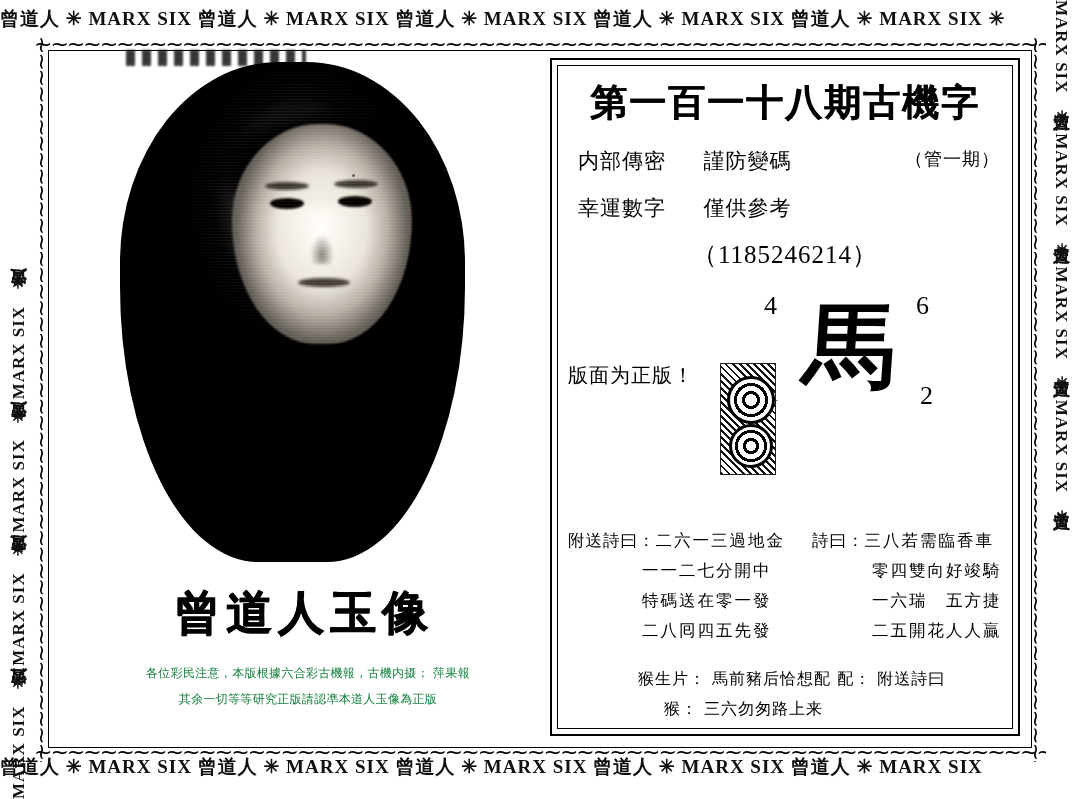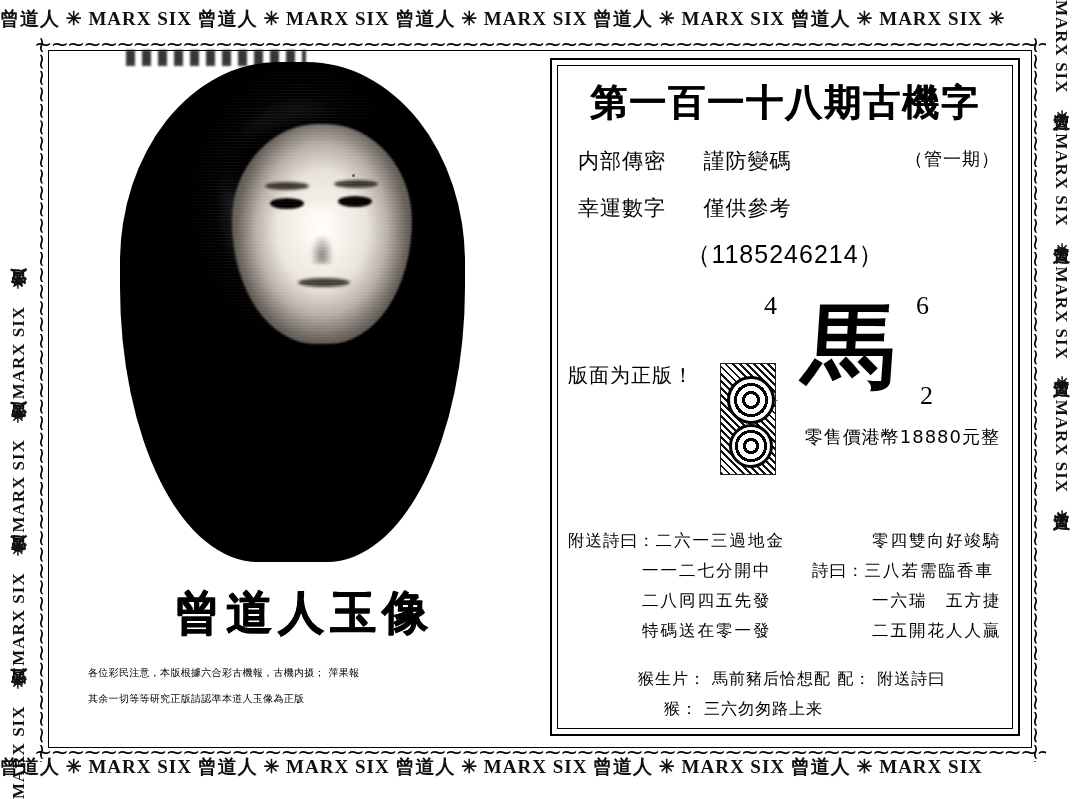--- a/index.html
+++ b/index.html
@@ -206,24 +206,25 @@
     letter-spacing: 6px;
     color: #000;
     text-shadow: 0.8px 0 0 #000, 0 0.8px 0 #000;
   }
 
   .notice {
     position: absolute;
     left: 36px; top: 606px;
     width: 440px;
     font-family: "DejaVu Sans", sans-serif;
-    font-size: 10px;
+    font-size: 12px;
     line-height: 26px;
-    color: #000000;
+    color: #15803d;
     letter-spacing: .3px;
+    text-align: center;
   }
 
   
   .right-col {
     width: 484px;
     position: relative;
   }
   .panel {
     position: absolute;
     left: 6px; top: 4px;
@@ -265,21 +266,21 @@
   .subline .row { margin: 19px 0 5px 10px; }
   .subline .gap { display: inline-block; width: 22px; }
   .period-note {
     position: absolute;
     right: 2px; top: 0px;
     font-size: 18px;
   }
 
   .lucky-num {
     text-align: center;
-    font-family: Liberation Sans, sans-serif;
+    font-family: Liberation Serif, serif;
     font-size: 25px;
     letter-spacing: 1px;
     margin-top: 16px;
   }
 
   .zodiac-block {
     position: relative;
     height: 200px;
     margin-top: 6px;
   }
@@ -461,38 +462,37 @@
 
             <div class="seal-note">
               <div>版面为正版！</div>
             </div>
 
             <div class="stamp">
               <div class="stamp-mark"></div>
               <div class="stamp-mark2"></div>
             </div>
 
-            <div class="price">零售價港幣18880元整</div>
           </div>
 
           <div class="poem-wrap">
             <div class="poem-cols">
               <div class="poem-left">
                 <div class="line">
                   <span class="label">附送詩曰：</span><span>二六一三過地金</span>
                 </div>
                 <div class="line indent">一一二七分開中</div>
+                <div class="line indent">特碼送在零一發</div>
                 <div class="line indent">二八囘四五先發</div>
-                <div class="line indent">特碼送在零一發</div>
               </div>
               <div class="poem-right">
-                <div class="line indent">零四雙向好竣騎</div>
                 <div class="line">
                   <span class="label">詩曰：</span><span>三八若需臨香車</span>
                 </div>
+                <div class="line indent">零四雙向好竣騎</div>
                 <div class="line indent">一六瑞　五方捷</div>
                 <div class="line indent">二五開花人人贏</div>
               </div>
             </div>
           </div>
 
           <div class="bottom-lines">
             <div class="l1">猴生片： 馬前豬后恰想配 配： 附送詩曰</div>
             <div class="l2">猴： 三六勿匆路上来</div>
           </div>

